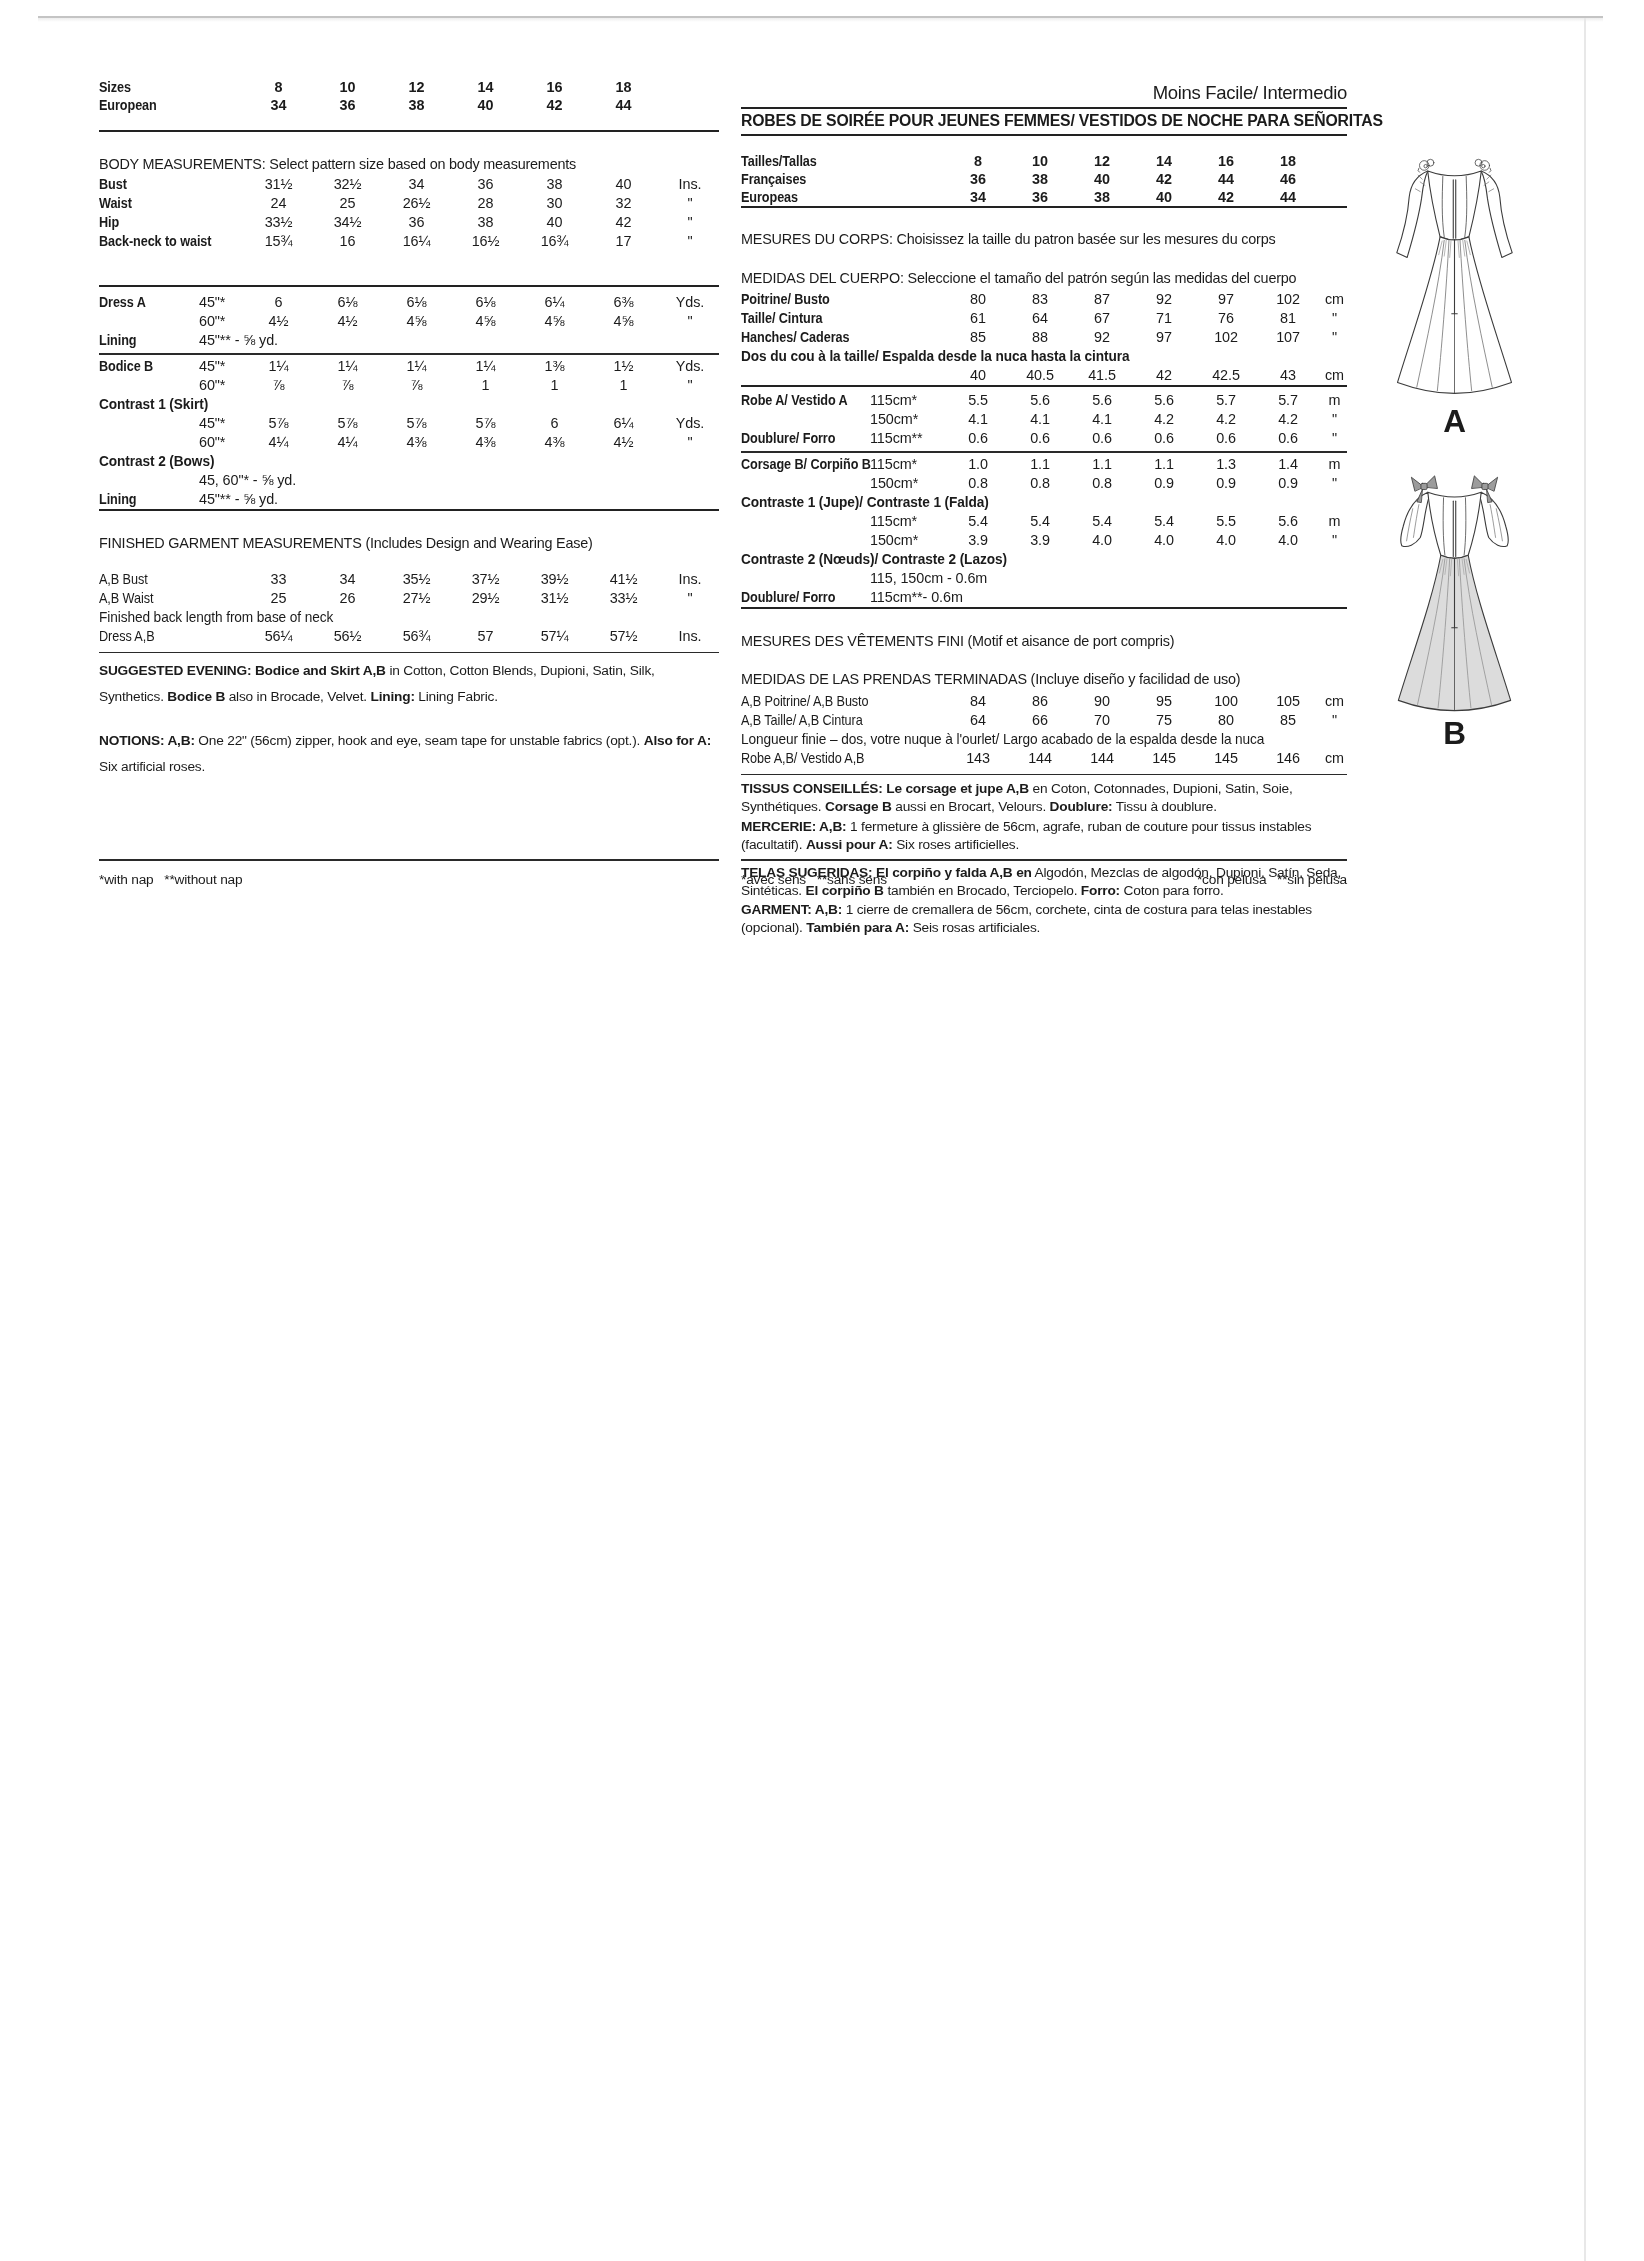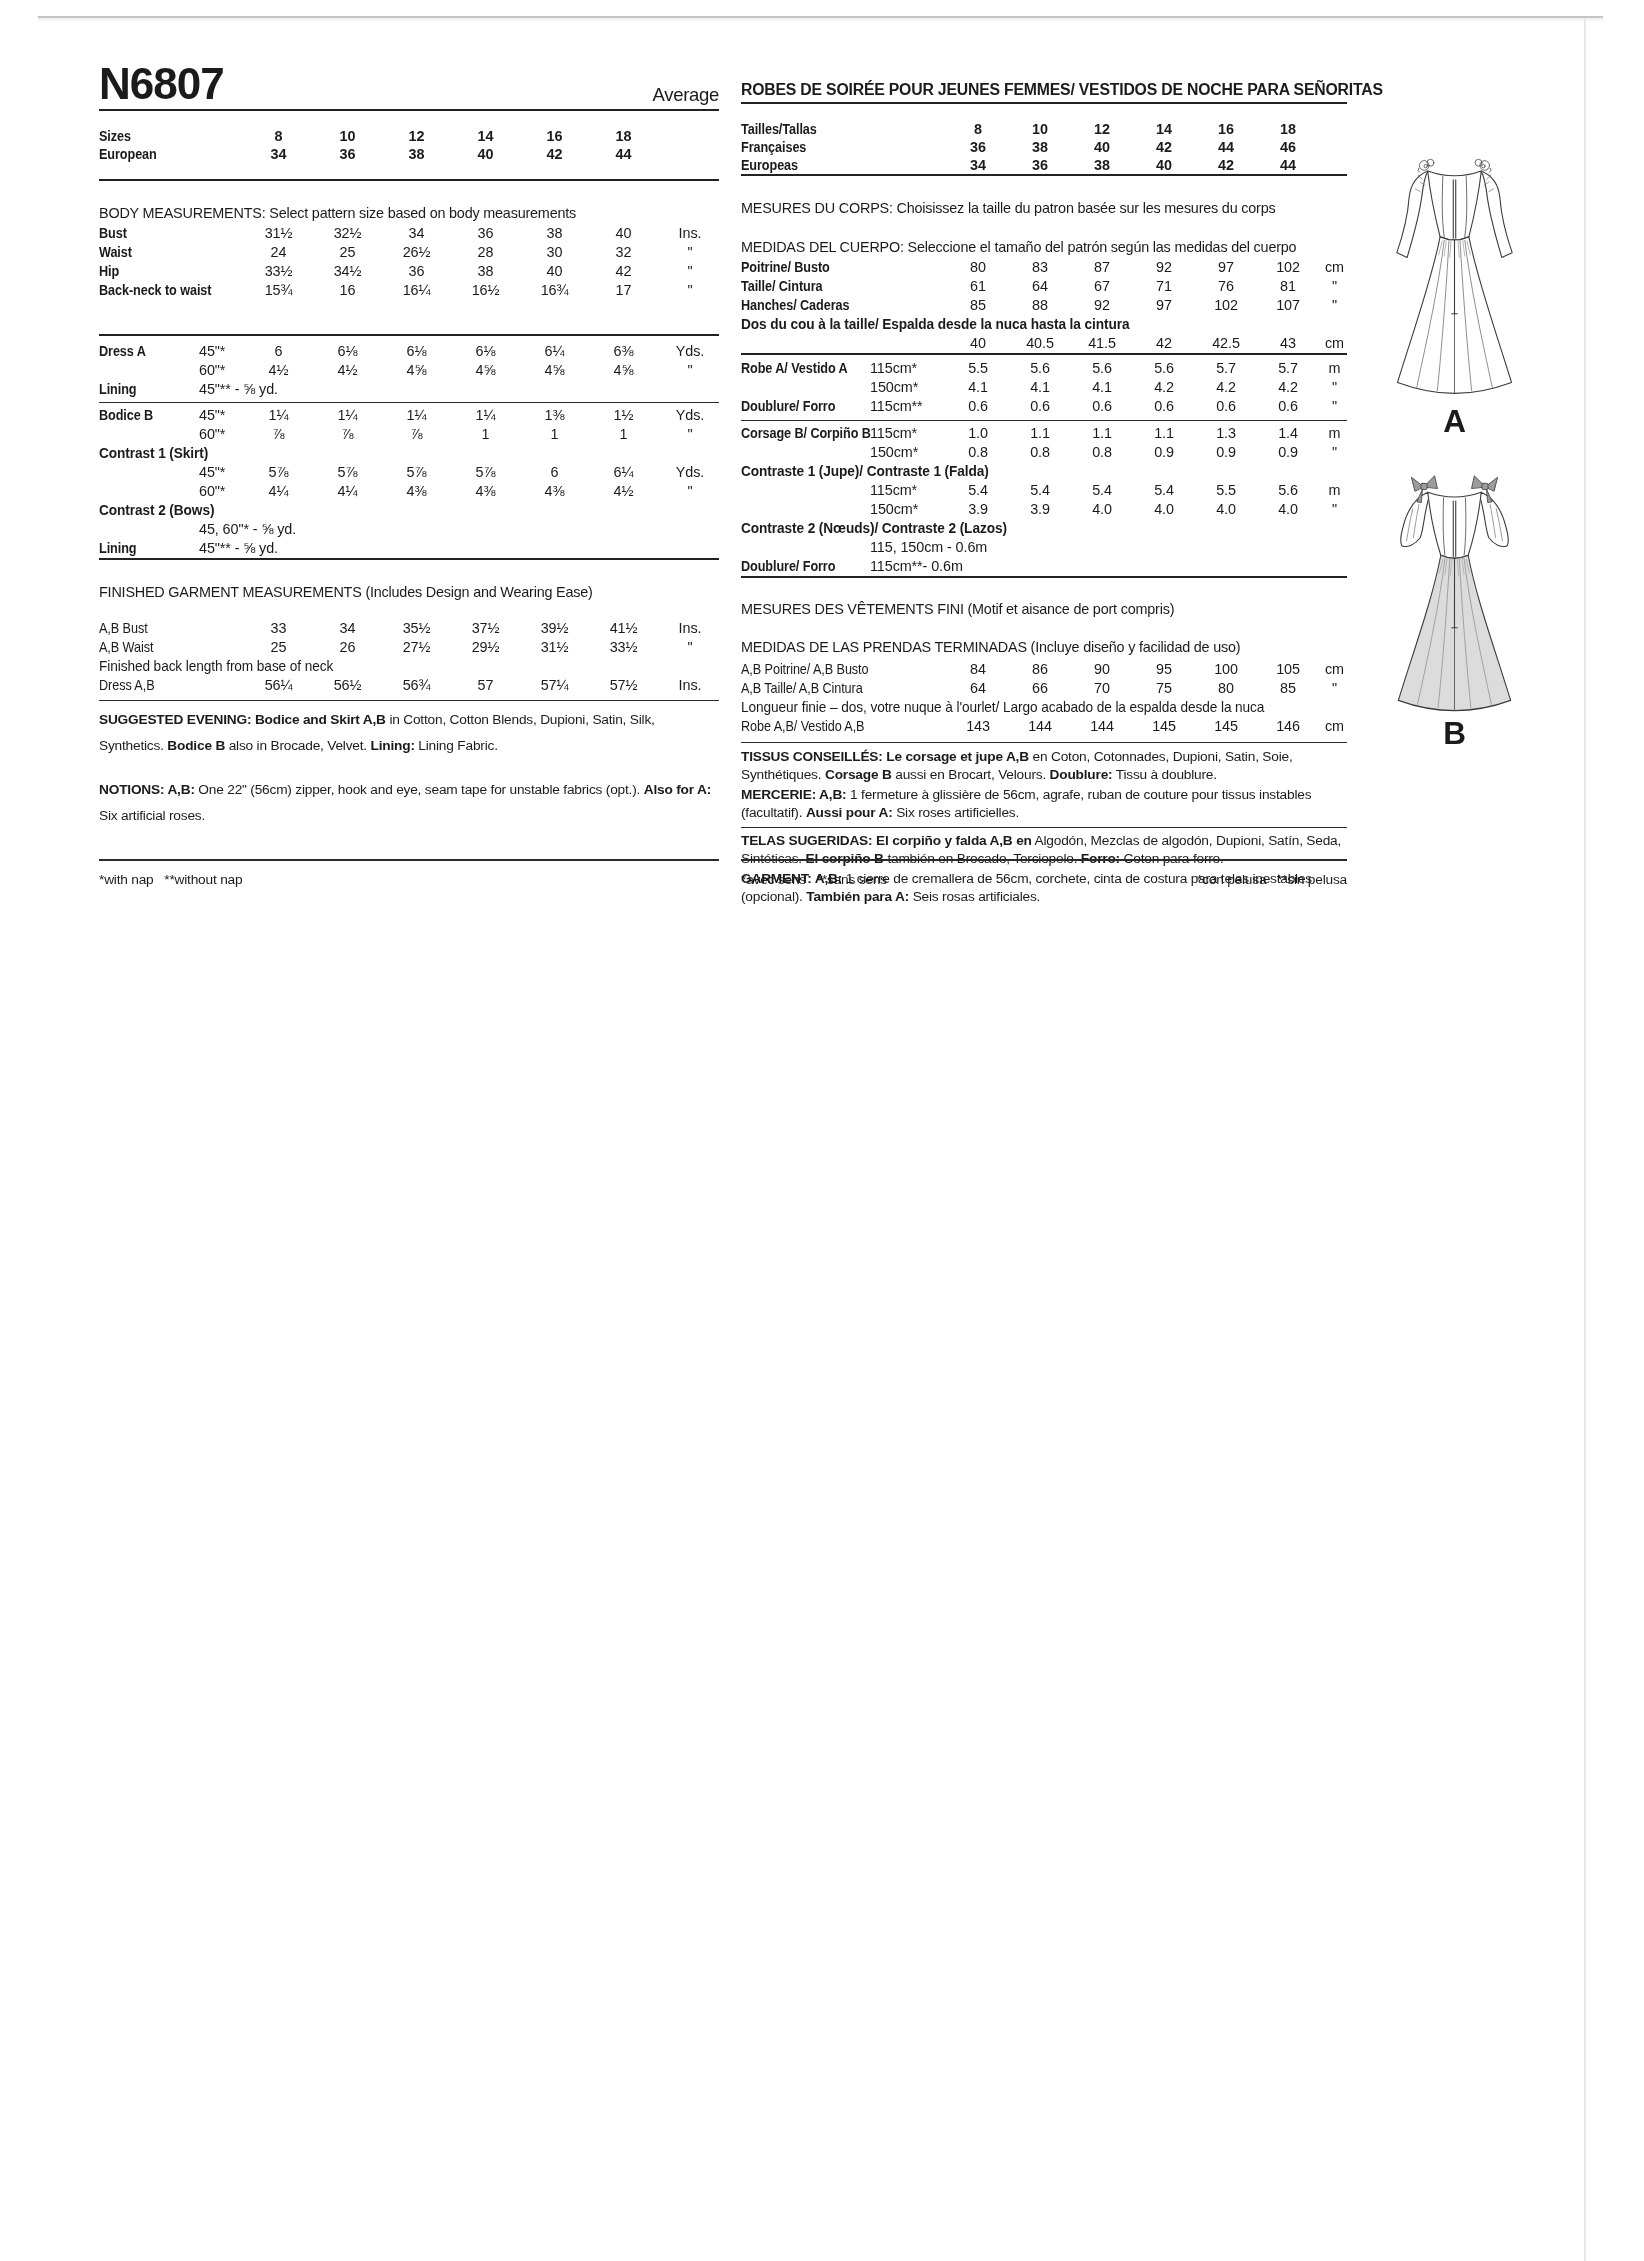--- a/index.html
+++ b/index.html
@@ -79,24 +79,20 @@
   #labelB{top:718px;}
 </style>
 </head>
 <body>
 
 <div class="edge-top"></div>
 <div class="edge-top-shadow"></div>
 <div class="edge-right"></div>
 
 <div class="col" id="col-left">
-  <div class="hdr">
-    <div class="sku">N6807</div>
-    <div class="avg">Average</div>
-  </div>
   <div class="tbl sizes pad-v">
       <div class="trow b">
         <div class="c lbl span2">Sizes</div>
         <div class="c val">8</div>
         <div class="c val">10</div>
         <div class="c val">12</div>
         <div class="c val">14</div>
         <div class="c val">16</div>
         <div class="c val">18</div>
         <div class="c unit"></div>
@@ -280,20 +276,23 @@
           <div class="c unit">Ins.</div>
         </div>
       </div>
   </div>
 
   <p class="para mt8"><span style="font-weight: 700;">SUGGESTED EVENING: Bodice and Skirt A,B</span><span> in Cotton, Cotton Blends, Dupioni, Satin, Silk, Synthetics. </span><span style="font-weight: 700;">Bodice B</span><span> also in Brocade, Velvet. </span><span style="font-weight: 700;">Lining:</span><span> Lining Fabric.</span></p>
   <p class="para mt26"><span style="font-weight: 700;">NOTIONS: A,B:</span><span> One 22" (56cm) zipper, hook and eye, seam tape for unstable fabrics (opt.). </span><span style="font-weight: 700;">Also for A:</span><span> Six artificial roses.</span></p>
 </div>
 
 <div class="col" id="col-right">
+  <div class="hdr-r">
+    <div>Moins Facile/ Intermedio</div>
+  </div>
   <div class="title-row">
     <span>ROBES DE SOIRÉE POUR JEUNES FEMMES/ VESTIDOS DE NOCHE PARA SEÑORITAS</span>
   </div>
   <div class="tbl sizes pad-v">
       <div class="trow b">
         <div class="c lbl span2">Tailles/Tallas</div>
         <div class="c val">8</div>
         <div class="c val">10</div>
         <div class="c val">12</div>
         <div class="c val">14</div>

